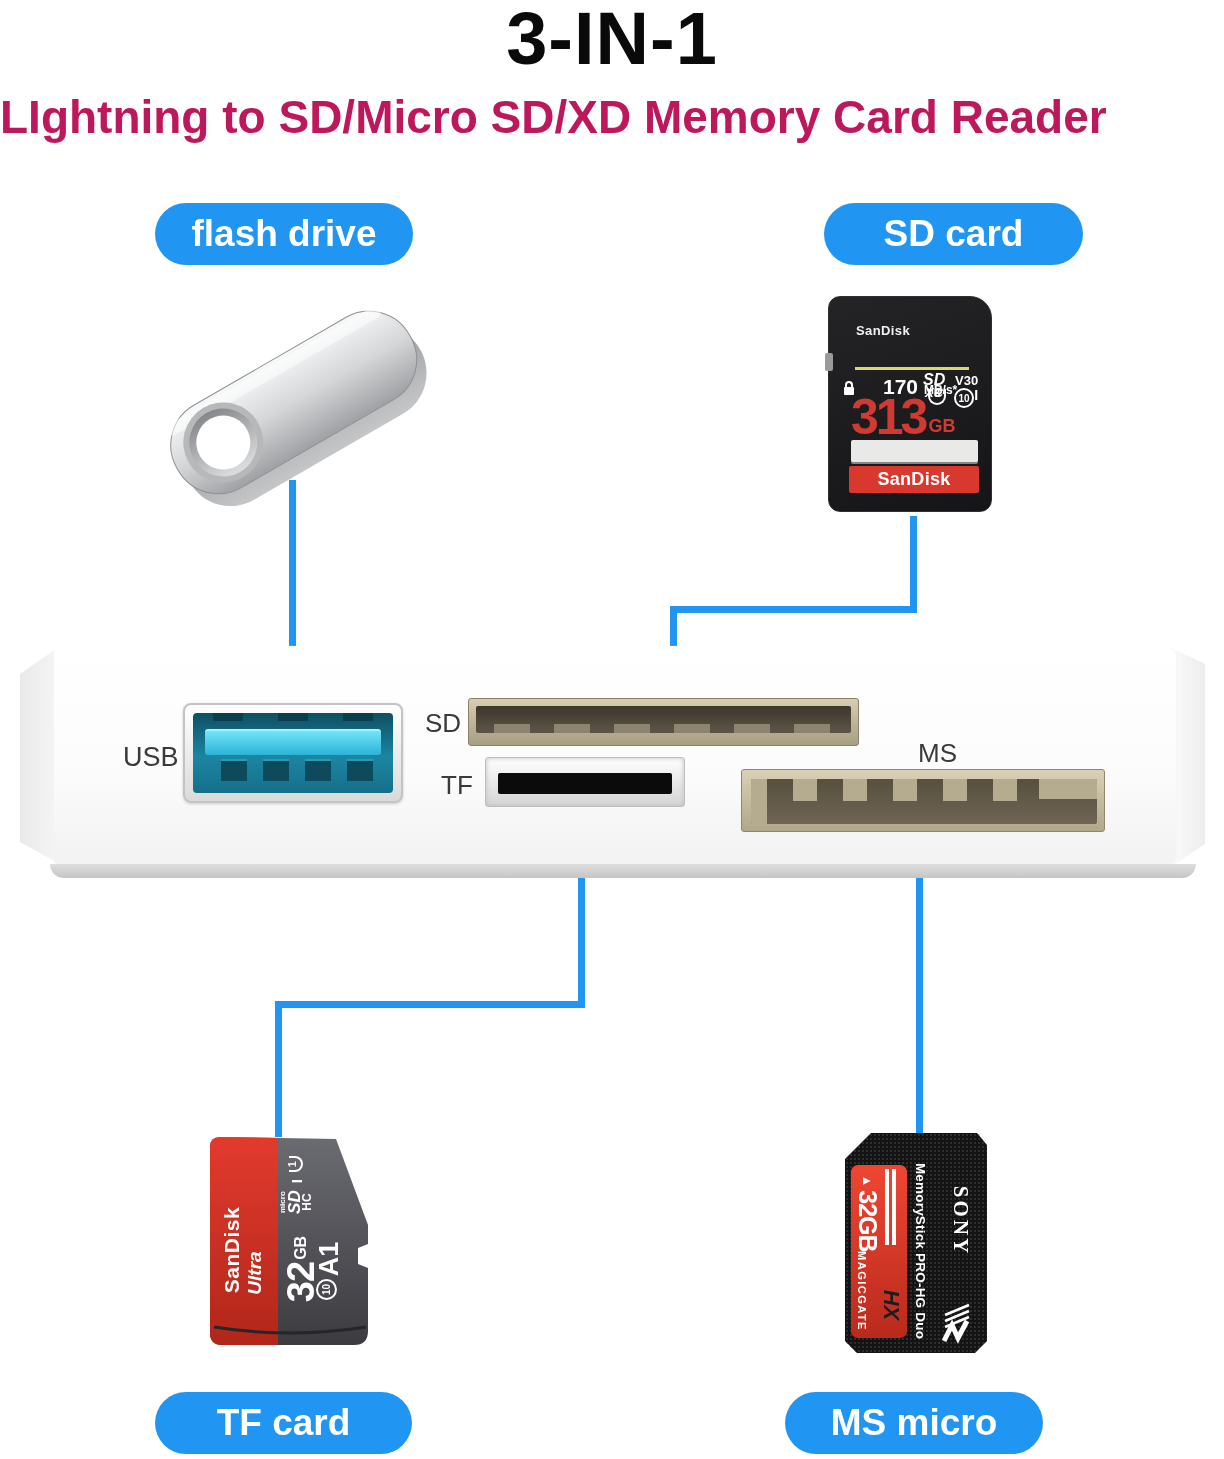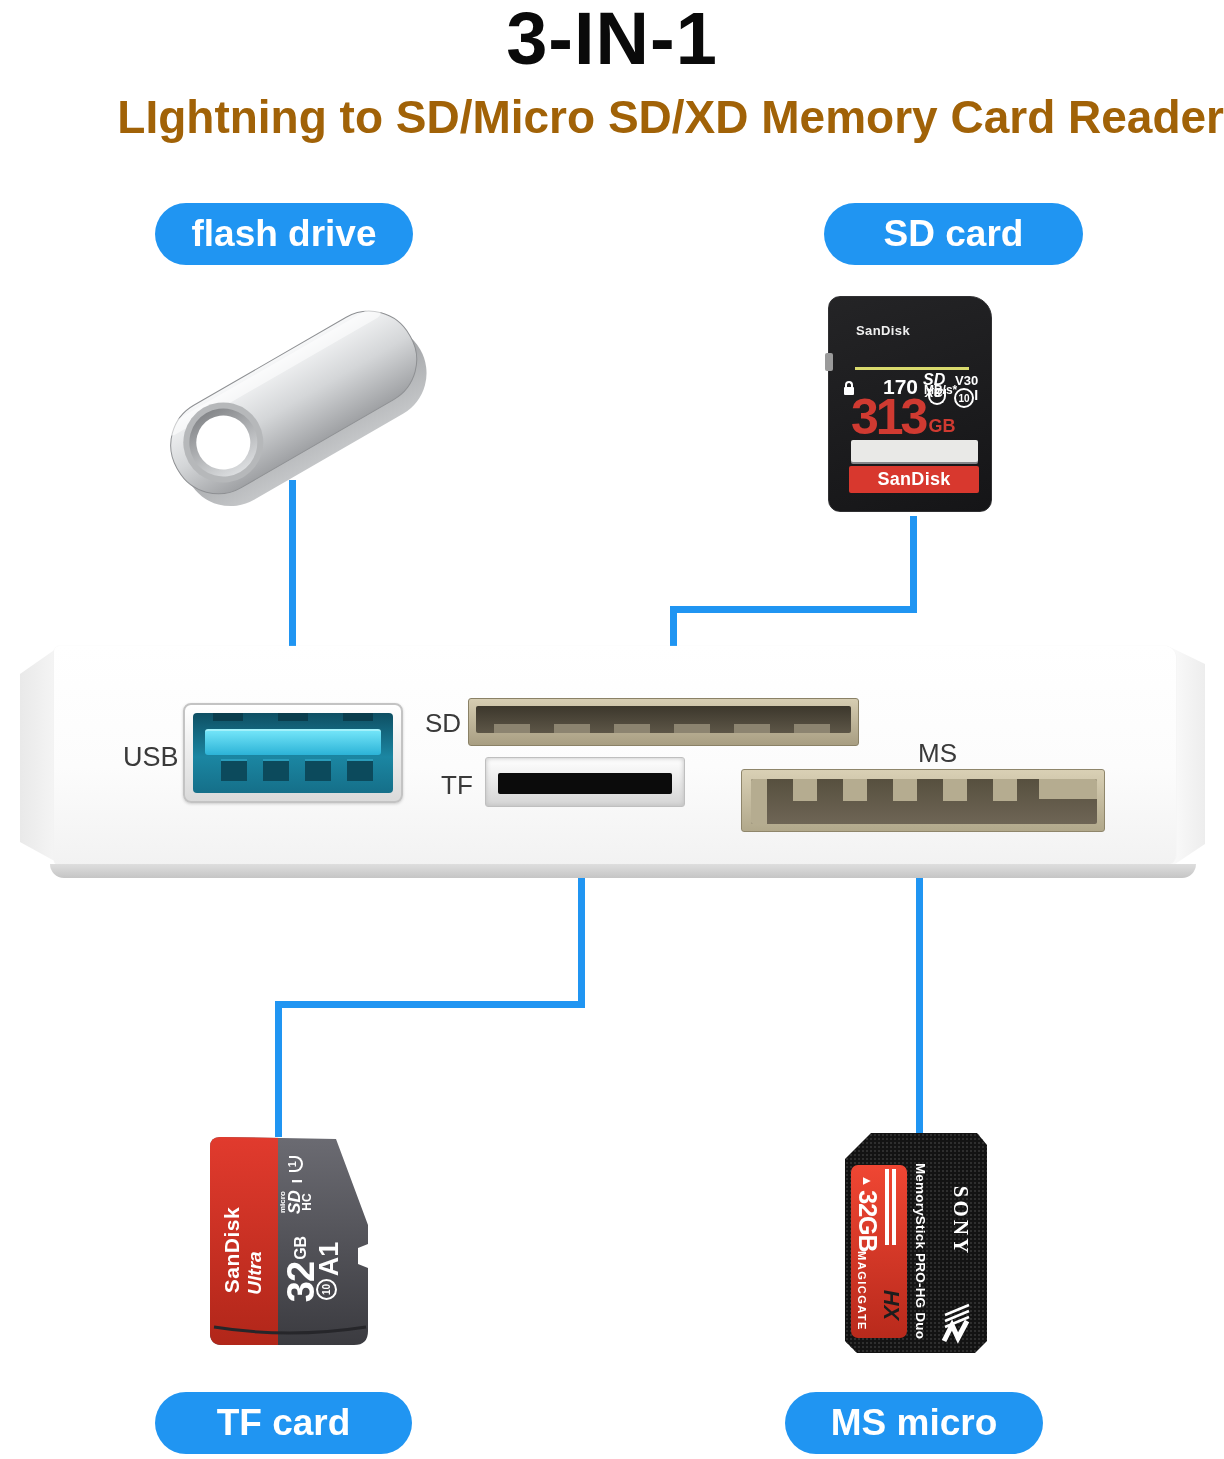--- a/index.html
+++ b/index.html
@@ -6,21 +6,21 @@
   * { box-sizing:border-box; }
   html,body { margin:0; padding:0; }
   body {
     width:1224px; height:1459px; position:relative; background:#ffffff;
     font-family:"Liberation Sans", sans-serif; overflow:hidden;
   }
   .abs { position:absolute; }
 
   
   .title { top:-4px; left:0; width:100%; text-align:center; font-size:74px; font-weight:bold; color:#0a0a0a; letter-spacing:1px; }
-  .subtitle { top:90px; left:0; width:100%; text-align:right; font-size:46px; font-weight:bold; color:#a16207; letter-spacing:0px; }
+  .subtitle { top:90px; left:0; width:100%; text-align:left; font-size:46px; font-weight:bold; color:#be185d; letter-spacing:0px; }
 
   
   .pill { height:62px; border-radius:32px; background:var(--accent); color:#fff;
           display:flex; align-items:center; justify-content:center; font-size:37px; font-weight:bold; }
 
   
   .cline { background:var(--accent); }
   .cdot  { width:22px; height:22px; border-radius:50%; background:var(--accent); }
 
   

